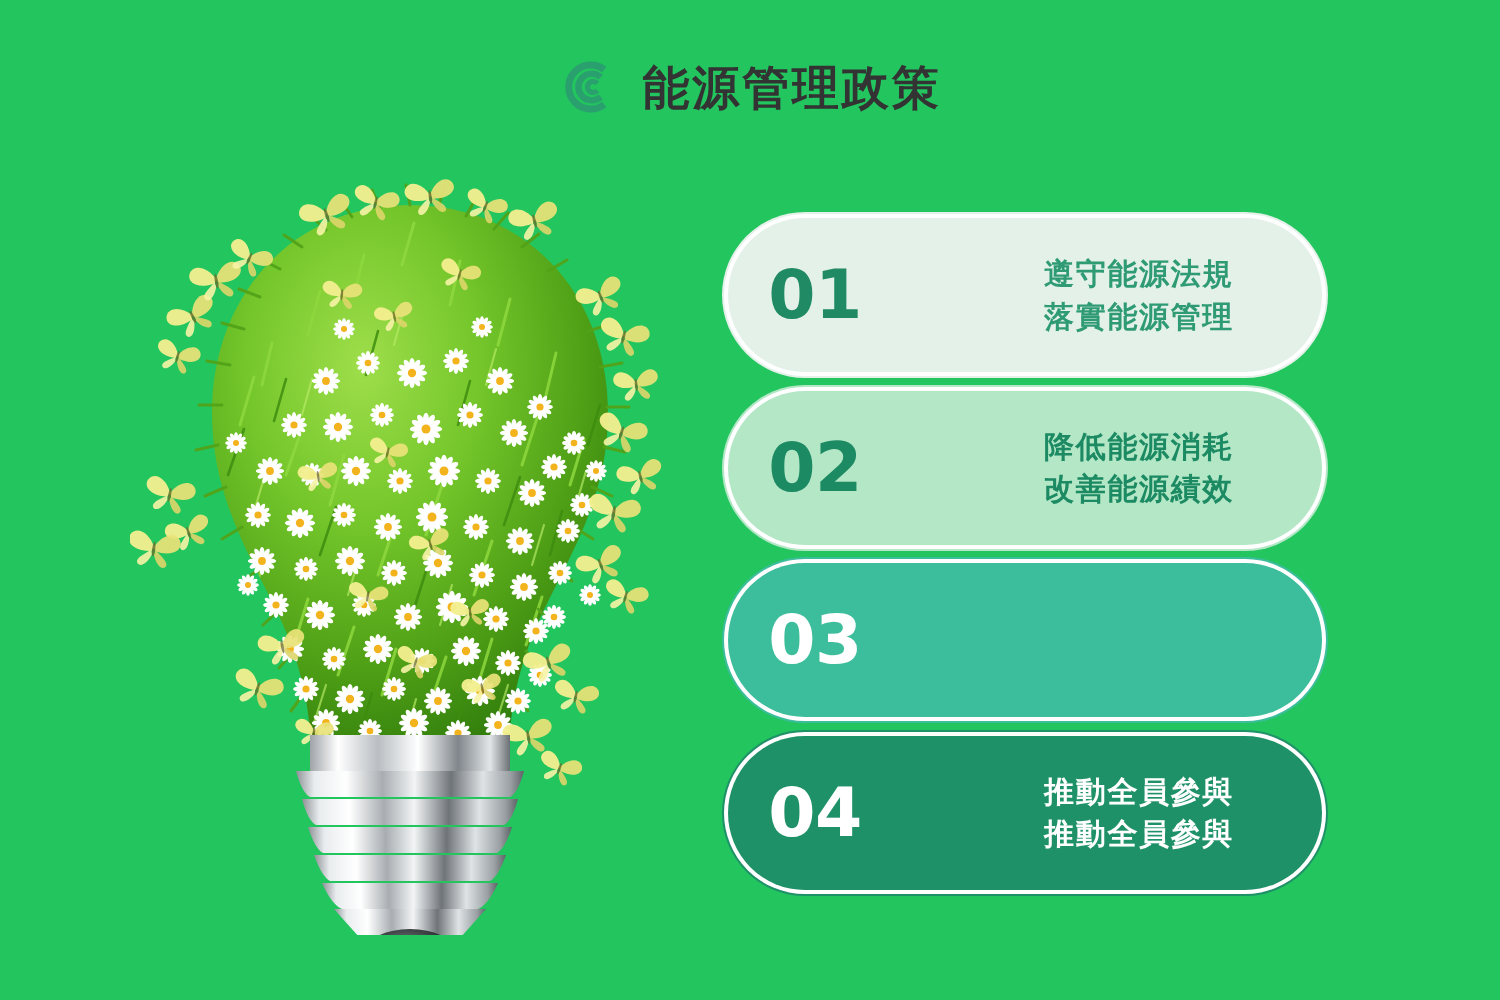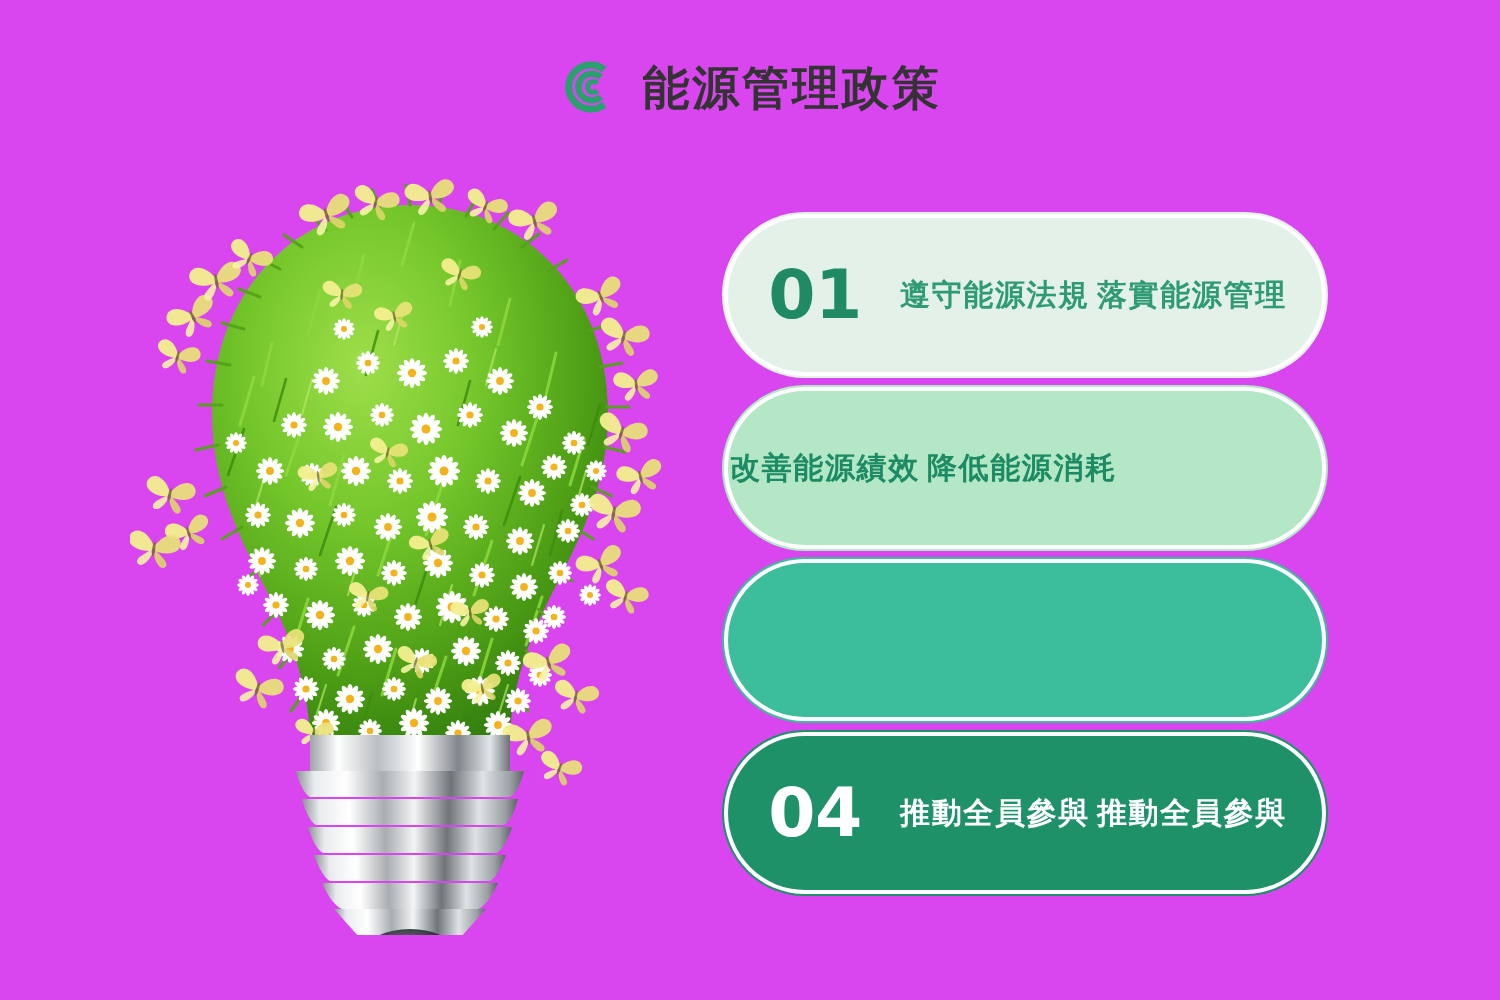--- a/index.html
+++ b/index.html
@@ -3,21 +3,21 @@
 <meta charset="utf-8">
 <title>能源管理政策</title>
 <style>
   * { margin:0; padding:0; box-sizing:border-box; }
   html,body{
     width:1500px; height:1000px;
     background:#ffffff;
     font-family:"Liberation Sans","DejaVu Sans",sans-serif;
     overflow:hidden;
   }
-  #page{ position:relative; width:1500px; height:1000px; background:#d946ef; }
+  #page{ position:relative; width:1500px; height:1000px; background:#22c55e; }
 
   
   #header{
     position:absolute; left:0; top:58px; width:1500px;
     display:flex; align-items:center; justify-content:center; gap:26px;
   }
   #brand-logo{ width:58px; height:58px; display:block; flex:0 0 auto; }
   #page-title{
     font-size:47px; font-weight:700; color:#333333;
     letter-spacing:.06em; line-height:1;
@@ -53,23 +53,23 @@
     flex:0 0 auto;
     width:170px;
     text-align:center;
     font-size:68px; font-weight:700;
     letter-spacing:-0.01em;
     line-height:1;
     font-family:"DejaVu Sans","Liberation Sans",sans-serif;
   }
   .card-lines{
     flex:1 1 auto;
-    display:flex; flex-direction:row; gap:7px;
+    display:flex; flex-direction:column; gap:7px;
     padding-right:86px;
-    align-items:center;
+    align-items:flex-end;
   }
   .card-line{
     font-size:30px; font-weight:700; line-height:1.18;
     letter-spacing:.055em; white-space:nowrap;
   }
 
   
   #card-1{ background:#e3f1e9; --ring:#e3f1e9; }
   #card-1 .card-number{ color:#1f8a63; }
   #card-1 .card-line{ color:#2f9b74; }
@@ -1604,27 +1604,29 @@
 
     <div class="policy-card" id="card-1" style="background: rgb(227, 241, 233); --ring: #e3f1e9; box-shadow: rgb(255, 255, 255) 0px 0px 0px 4px, rgb(227, 241, 233) 0px 0px 0px 6px;">
       <div class="card-number" style="color: rgb(31, 138, 99);">01</div>
       <div class="card-lines">
         <div class="card-line" style="color: rgb(47, 155, 116);">遵守能源法規</div>
         <div class="card-line" style="color: rgb(47, 155, 116);">落實能源管理</div>
       </div>
     </div>
 
     <div class="policy-card" id="card-2" style="background: rgb(179, 231, 198); --ring: #b3e7c6; box-shadow: rgb(255, 255, 255) 0px 0px 0px 4px, rgb(179, 231, 198) 0px 0px 0px 6px;">
+      <div class="card-number" style="color: rgb(28, 138, 99);">02</div>
       <div class="card-lines">
+        <div class="card-line" style="color: rgb(28, 138, 99);">降低能源消耗</div>
         <div class="card-line" style="color: rgb(28, 138, 99);">改善能源績效</div>
-        <div class="card-line" style="color: rgb(28, 138, 99);">降低能源消耗</div>
       </div>
     </div>
 
     <div class="policy-card" id="card-3" style="background: rgb(60, 189, 155); --ring: #3cbd9b; box-shadow: rgb(255, 255, 255) 0px 0px 0px 4px, rgb(60, 189, 155) 0px 0px 0px 6px;">
+      <div class="card-number" style="color: rgb(255, 255, 255);">03</div>
     </div>
 
     <div class="policy-card" id="card-4" style="background: rgb(31, 145, 105); --ring: #1f9169; box-shadow: rgb(255, 255, 255) 0px 0px 0px 4px, rgb(31, 145, 105) 0px 0px 0px 6px;">
       <div class="card-number" style="color: rgb(255, 255, 255);">04</div>
       <div class="card-lines">
         <div class="card-line" style="color: rgb(255, 255, 255);">推動全員參與</div>
         <div class="card-line" style="color: rgb(255, 255, 255);">推動全員參與</div>
       </div>
     </div>
 

